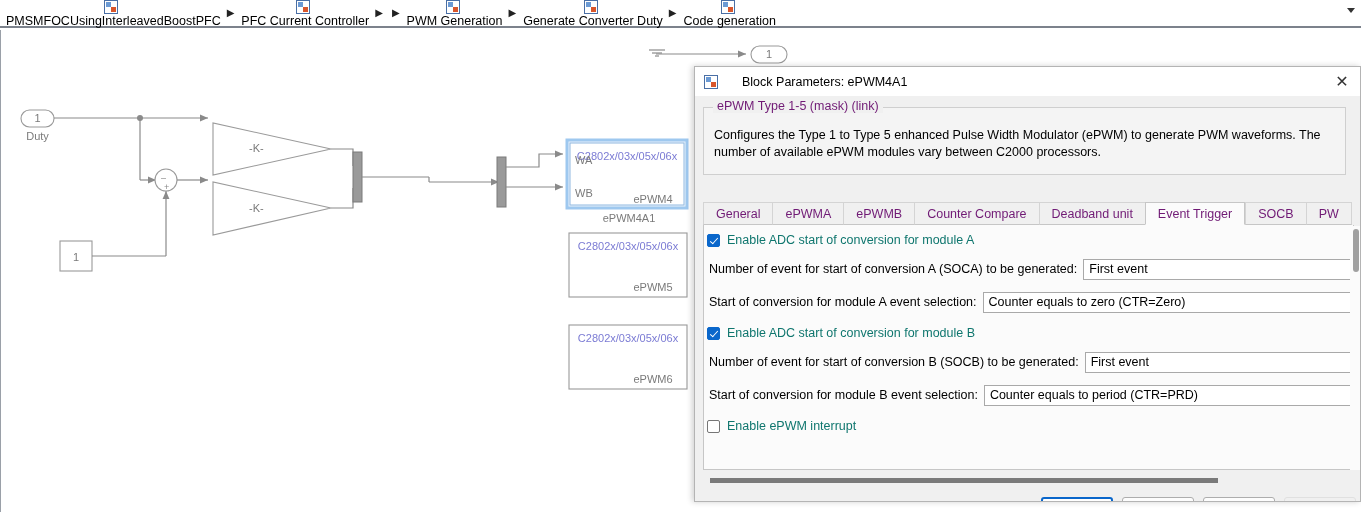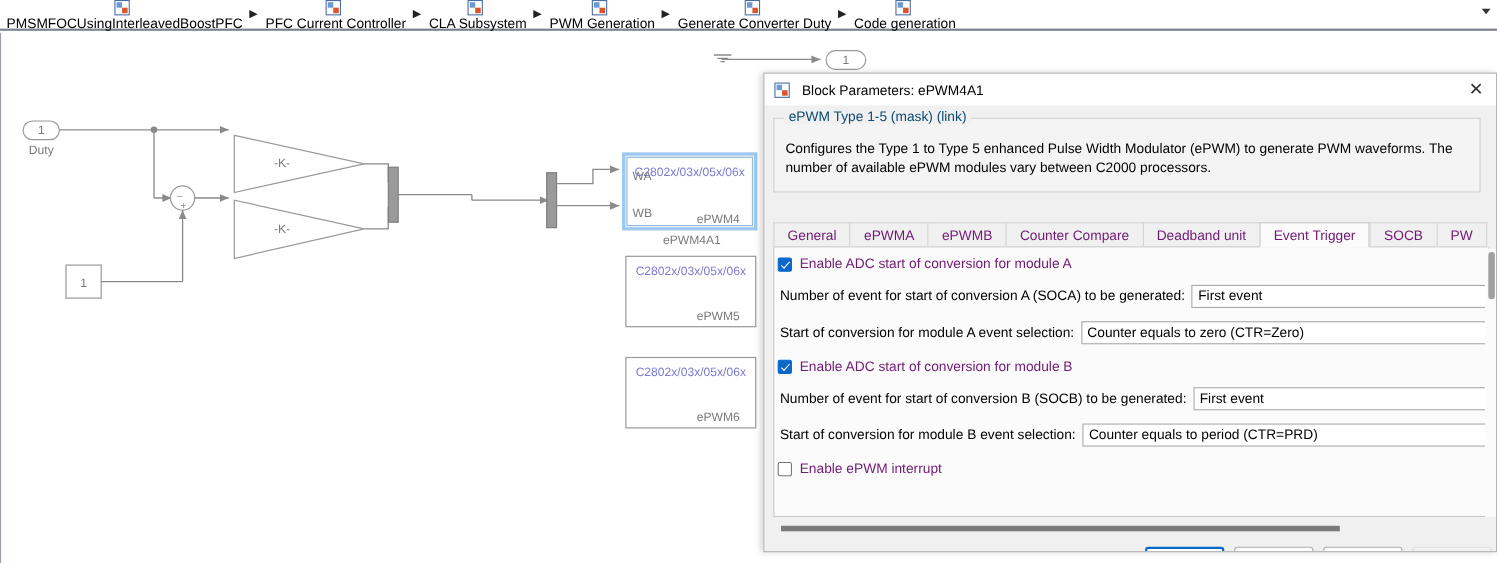--- a/index.html
+++ b/index.html
@@ -110,21 +110,21 @@
     background: #ffffff;
     display: flex;
     align-items: center;
     padding: 0 8px 0 9px;
     box-sizing: border-box;
     position: relative;
   }
   .dlg-title {
     font-size: 12.5px;
     color: #000;
-    margin-left: 7px;
+    margin-left: 20px;
   }
   .dlg-close {
     position: absolute;
     right: 8px; top: 5px;
     width: 20px; height: 20px;
     display: flex; align-items: center; justify-content: center;
     font-size: 16px;
     color: #333;
     cursor: default;
     line-height: 1;
@@ -147,21 +147,21 @@
     border: 1px solid #cfcfcf;
     background: #f4f4f4;
     box-sizing: border-box;
   }
   .mask-legend {
     position: absolute;
     left: 9px; top: -9px;
     background: #f0f0f0;
     padding: 0 4px;
     font-size: 12.5px;
-    color: #0c4a6e;
+    color: #701a75;
   }
   .mask-desc {
     position: absolute;
     left: 10px; top: 19px;
     right: 8px;
     font-size: 12.5px;
     line-height: 17px;
     color: #000;
   }
 
@@ -241,21 +241,21 @@
     content: "";
     position: absolute;
     left: 4px; top: 1px;
     width: 3px; height: 7px;
     border: solid #fff;
     border-width: 0 1.7px 1.7px 0;
     transform: rotate(42deg);
   }
   .lbl {
     font-size: 12.5px;
-    color: #701a75;
+    color: #0f766e;
   }
   .field-label {
     font-size: 12.5px;
     color: #000;
     margin-right: 6px;
   }
   .combo {
     height: 21px;
     background: #ffffff;
     border: 1px solid #a9a9a9;
@@ -336,24 +336,20 @@
     <span class="crumb-label">PMSMFOCUsingInterleavedBoostPFC</span>
   </div>
   <span class="crumb-sep">▶</span>
 
   <div class="crumb">
     <span class="sl-icon"></span>
     <span class="crumb-label">PFC Current Controller</span>
   </div>
   <span class="crumb-sep">▶</span>
 
-  <div class="crumb">
-    <span class="sl-icon"></span>
-    <span class="crumb-label">CLA Subsystem</span>
-  </div>
   <span class="crumb-sep">▶</span>
 
   <div class="crumb">
     <span class="sl-icon"></span>
     <span class="crumb-label">PWM Generation</span>
   </div>
   <span class="crumb-sep">▶</span>
 
   <div class="crumb">
     <span class="sl-icon"></span>

